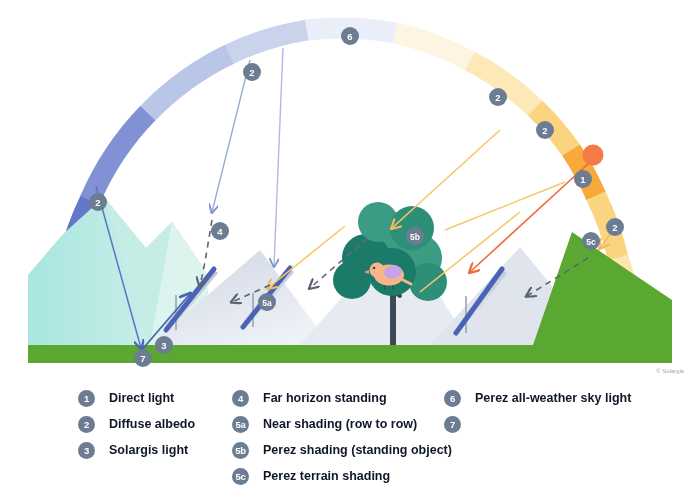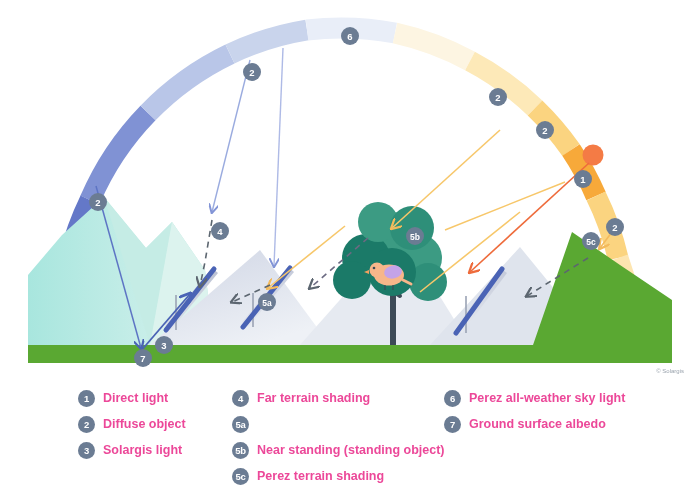--- a/index.html
+++ b/index.html
@@ -5,21 +5,21 @@
   html,body{margin:0;padding:0;background:#ffffff;}
   body{width:700px;height:500px;font-family:"Liberation Sans",sans-serif;overflow:hidden;}
   #root{position:relative;width:700px;height:500px;background:#fff;}
   #scene{position:absolute;left:0;top:0;width:700px;height:380px;}
   #legend{position:absolute;left:0;top:385px;width:700px;height:115px;}
   .lg-col{position:absolute;top:0;}
   .lg-row{display:flex;align-items:center;height:26px;}
   .badge{width:17px;height:17px;border-radius:50%;background:#6b7c93;color:#fff;
     font-size:9.5px;font-weight:bold;display:flex;align-items:center;justify-content:center;
     flex:0 0 auto;letter-spacing:-0.2px;font-family:"Liberation Sans",sans-serif;}
-  .lg-label{margin-left:8px;font-size:12.5px;font-weight:bold;color:#ec4899;white-space:nowrap;
+  .lg-label{margin-left:14px;font-size:12.5px;font-weight:bold;color:#0f172a;white-space:nowrap;
     font-family:"Liberation Sans",sans-serif;}
   #credit{position:absolute;right:16px;top:368px;font-size:6px;color:#9aa3ad;
     font-family:"Liberation Sans",sans-serif;}
 </style>
 </head>
 <body>
 
 <div id="root">
 
   <svg id="scene" viewBox="0 0 700 380">
@@ -208,51 +208,51 @@
   <div id="credit">© Solargis</div>
 
   <div id="legend">
     <div class="lg-col" style="left:78px;">
       <div class="lg-row">
         <span class="badge">1</span>
         <span class="lg-label">Direct light</span>
       </div>
       <div class="lg-row">
         <span class="badge">2</span>
-        <span class="lg-label">Diffuse object</span>
+        <span class="lg-label">Diffuse albedo</span>
       </div>
       <div class="lg-row">
         <span class="badge">3</span>
         <span class="lg-label">Solargis light</span>
       </div>
     </div>
 
     <div class="lg-col" style="left:232px;">
       <div class="lg-row">
         <span class="badge">4</span>
-        <span class="lg-label">Far terrain shading</span>
+        <span class="lg-label">Far horizon standing</span>
       </div>
       <div class="lg-row">
         <span class="badge">5a</span>
+        <span class="lg-label">Near shading (row to row)</span>
       </div>
       <div class="lg-row">
         <span class="badge">5b</span>
-        <span class="lg-label">Near standing (standing object)</span>
+        <span class="lg-label">Perez shading (standing object)</span>
       </div>
       <div class="lg-row">
         <span class="badge">5c</span>
         <span class="lg-label">Perez terrain shading</span>
       </div>
     </div>
 
     <div class="lg-col" style="left:444px;">
       <div class="lg-row">
         <span class="badge">6</span>
         <span class="lg-label">Perez all-weather sky light</span>
       </div>
       <div class="lg-row">
         <span class="badge">7</span>
-        <span class="lg-label">Ground surface albedo</span>
       </div>
     </div>
   </div>
 
 </div>
 
 </body></html>

